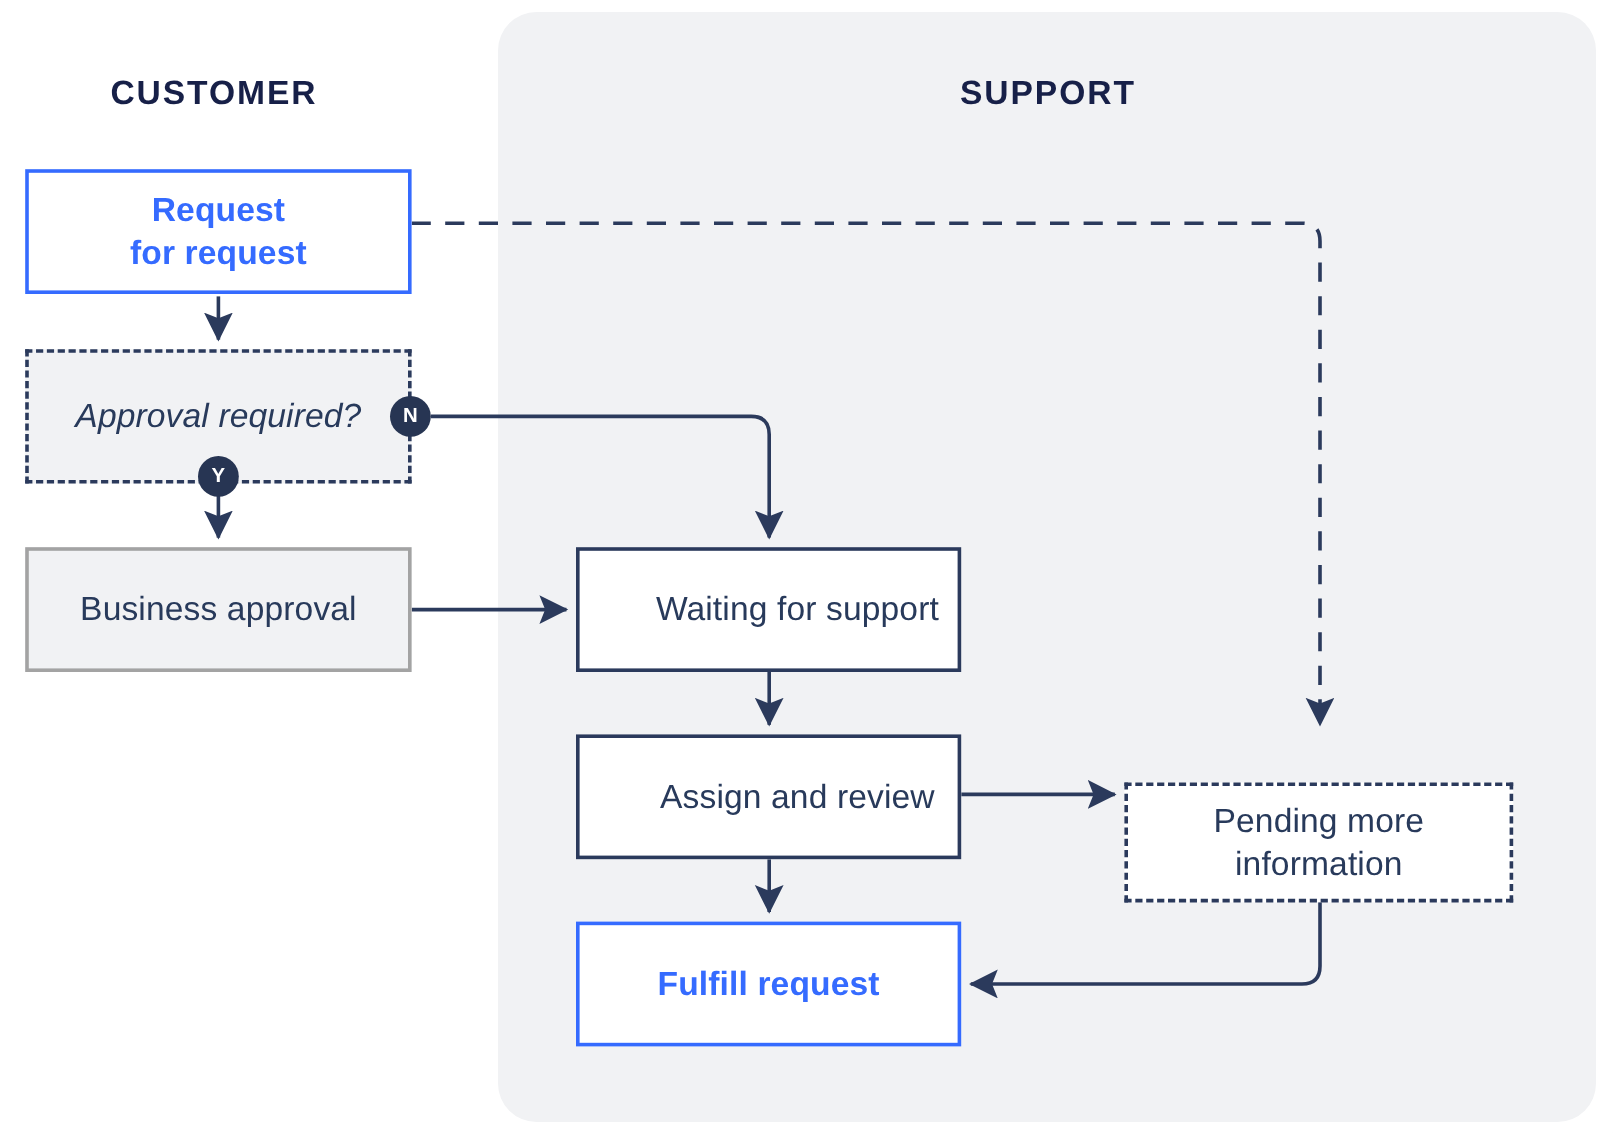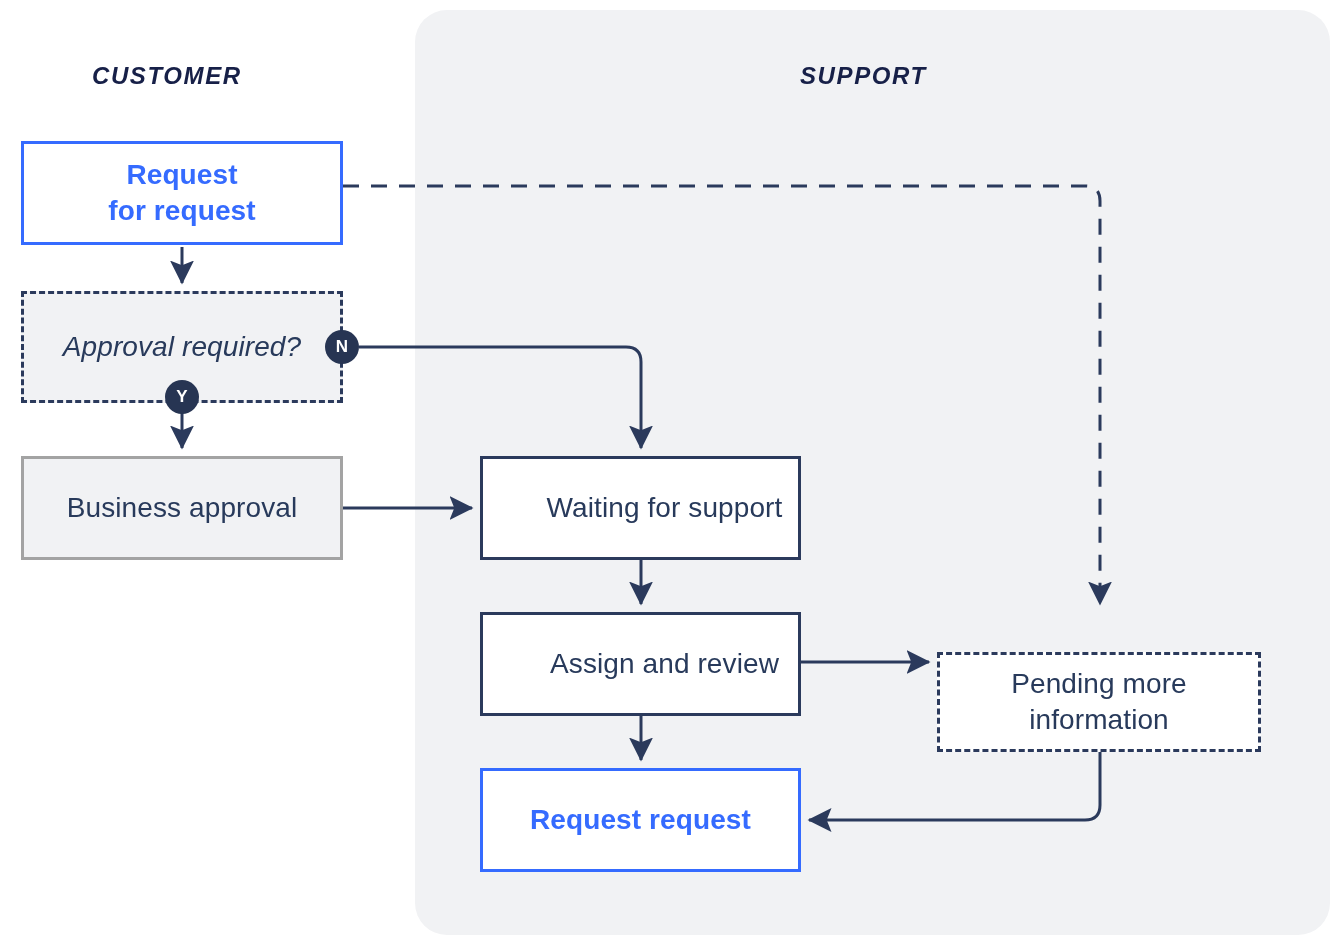--- a/index.html
+++ b/index.html
@@ -19,26 +19,25 @@
     position: absolute;
     left: 415px;
     top: 10px;
     width: 915px;
     height: 925px;
     background: #f1f2f4;
     border-radius: 32px;
   }
   .lane-title {
     position: absolute;
-    font-size: 24px;
+    font-size: 28px;
     font-weight: bold;
     letter-spacing: 1.6px;
     color: #172048;
     white-space: nowrap;
-    font-style: italic;
   }
   #title-customer { left: 92px; top: 62px; }
   #title-support  { left: 800px; top: 62px; }
 
   .node {
     position: absolute;
     box-sizing: border-box;
     display: flex;
     align-items: center;
     justify-content: center;
@@ -138,21 +137,21 @@
 
   <div class="node node-solid-navy" id="node-waiting">
     <span>Waiting for support</span>
   </div>
 
   <div class="node node-solid-navy" id="node-assign">
     <span>Assign and review</span>
   </div>
 
   <div class="node node-blue" id="node-fulfill">
-    <span>Request request</span>
+    <span>Fulfill request</span>
   </div>
 
   <div class="node node-dashed-navy" id="node-pending">
     <div>
       <div>Pending more</div>
       <div>information</div>
     </div>
   </div>
 
   <div class="badge" id="badge-n">N</div>

